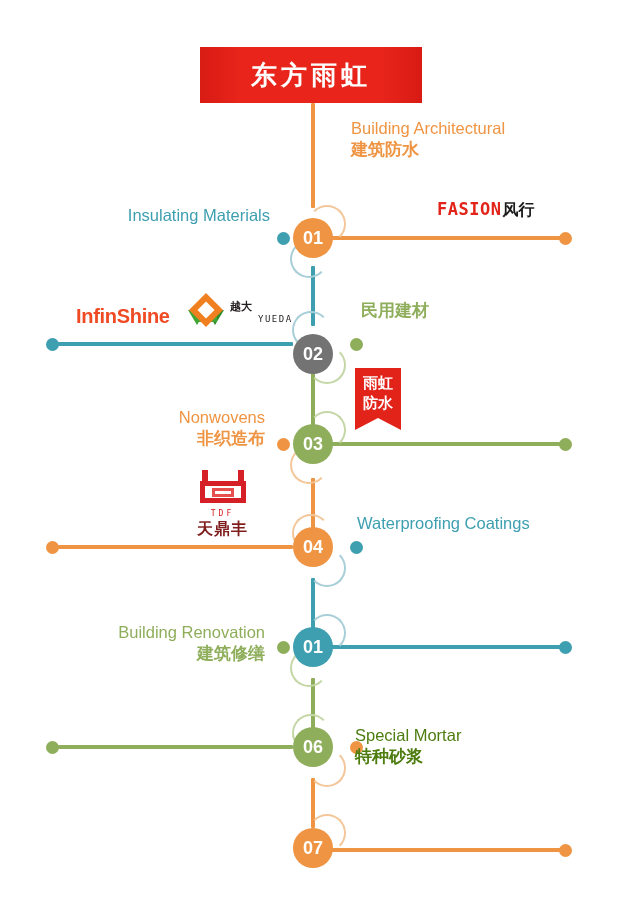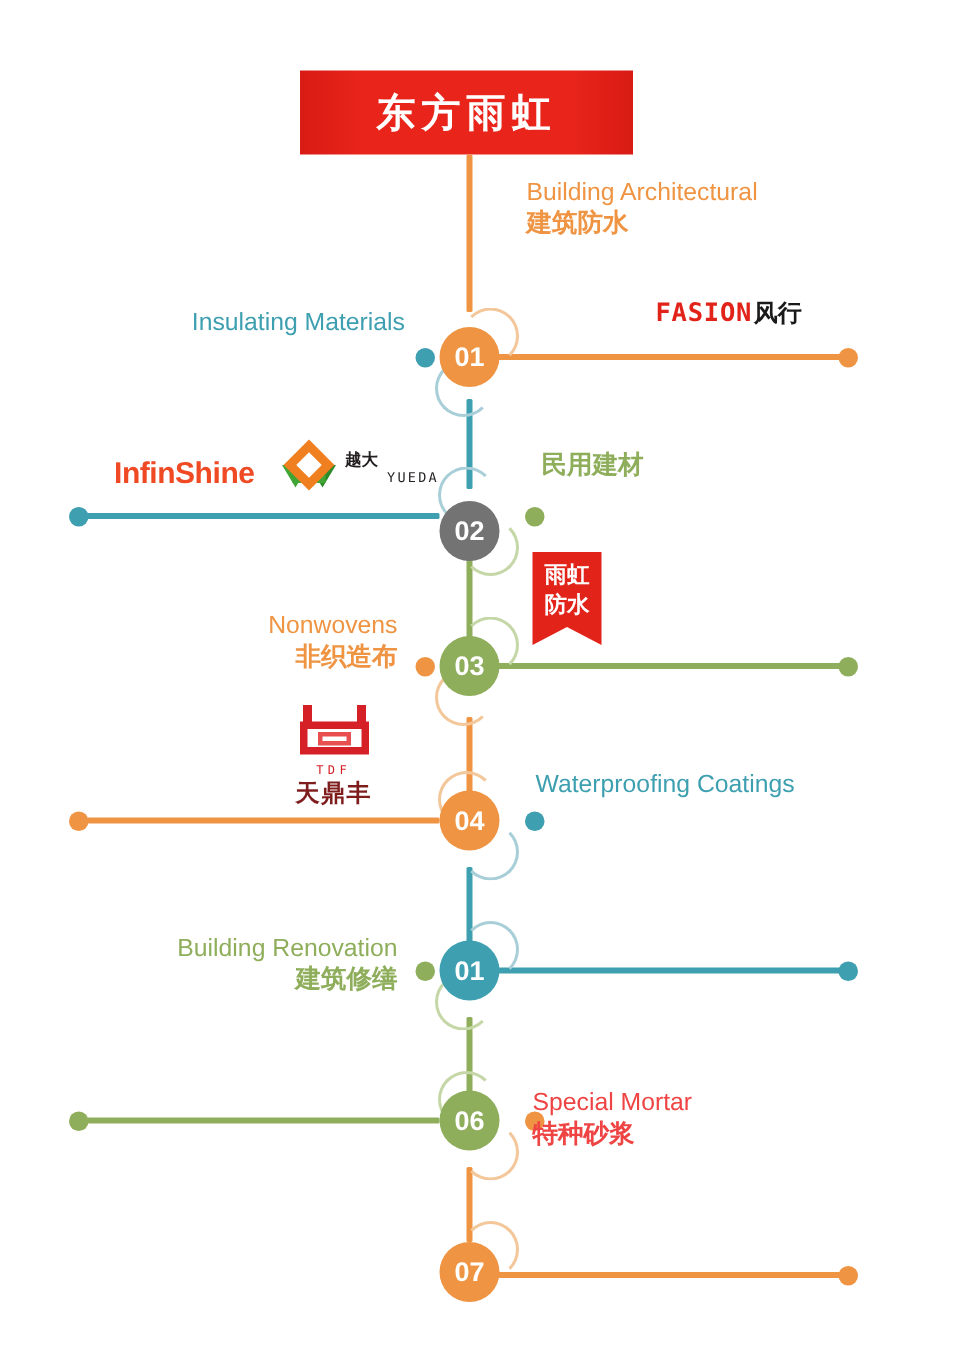--- a/index.html
+++ b/index.html
@@ -226,21 +226,21 @@
 
   <div class="label right" style="left:357px;top:513px;color:#3d9fb0;">
     <div class="en">Waterproofing Coatings</div>
   </div>
 
   <div class="label left" style="left:30px;top:622px;width:235px;color:#8fae5b;">
     <div class="en">Building Renovation</div>
     <div class="cn">建筑修缮</div>
   </div>
 
-  <div class="label right" style="left:355px;top:725px;color:#ef4444;">
+  <div class="label right" style="left:355px;top:725px;color:#4d7c0f;">
     <div class="en">Special Mortar</div>
     <div class="cn">特种砂浆</div>
   </div>
 
   <div class="logo fasion" style="left:437px;top:199px;">
     <span class="fa">FASION</span>
     <span class="fx">风行</span>
   </div>
 
   <div class="logo infin" style="left:76px;top:305px;">

